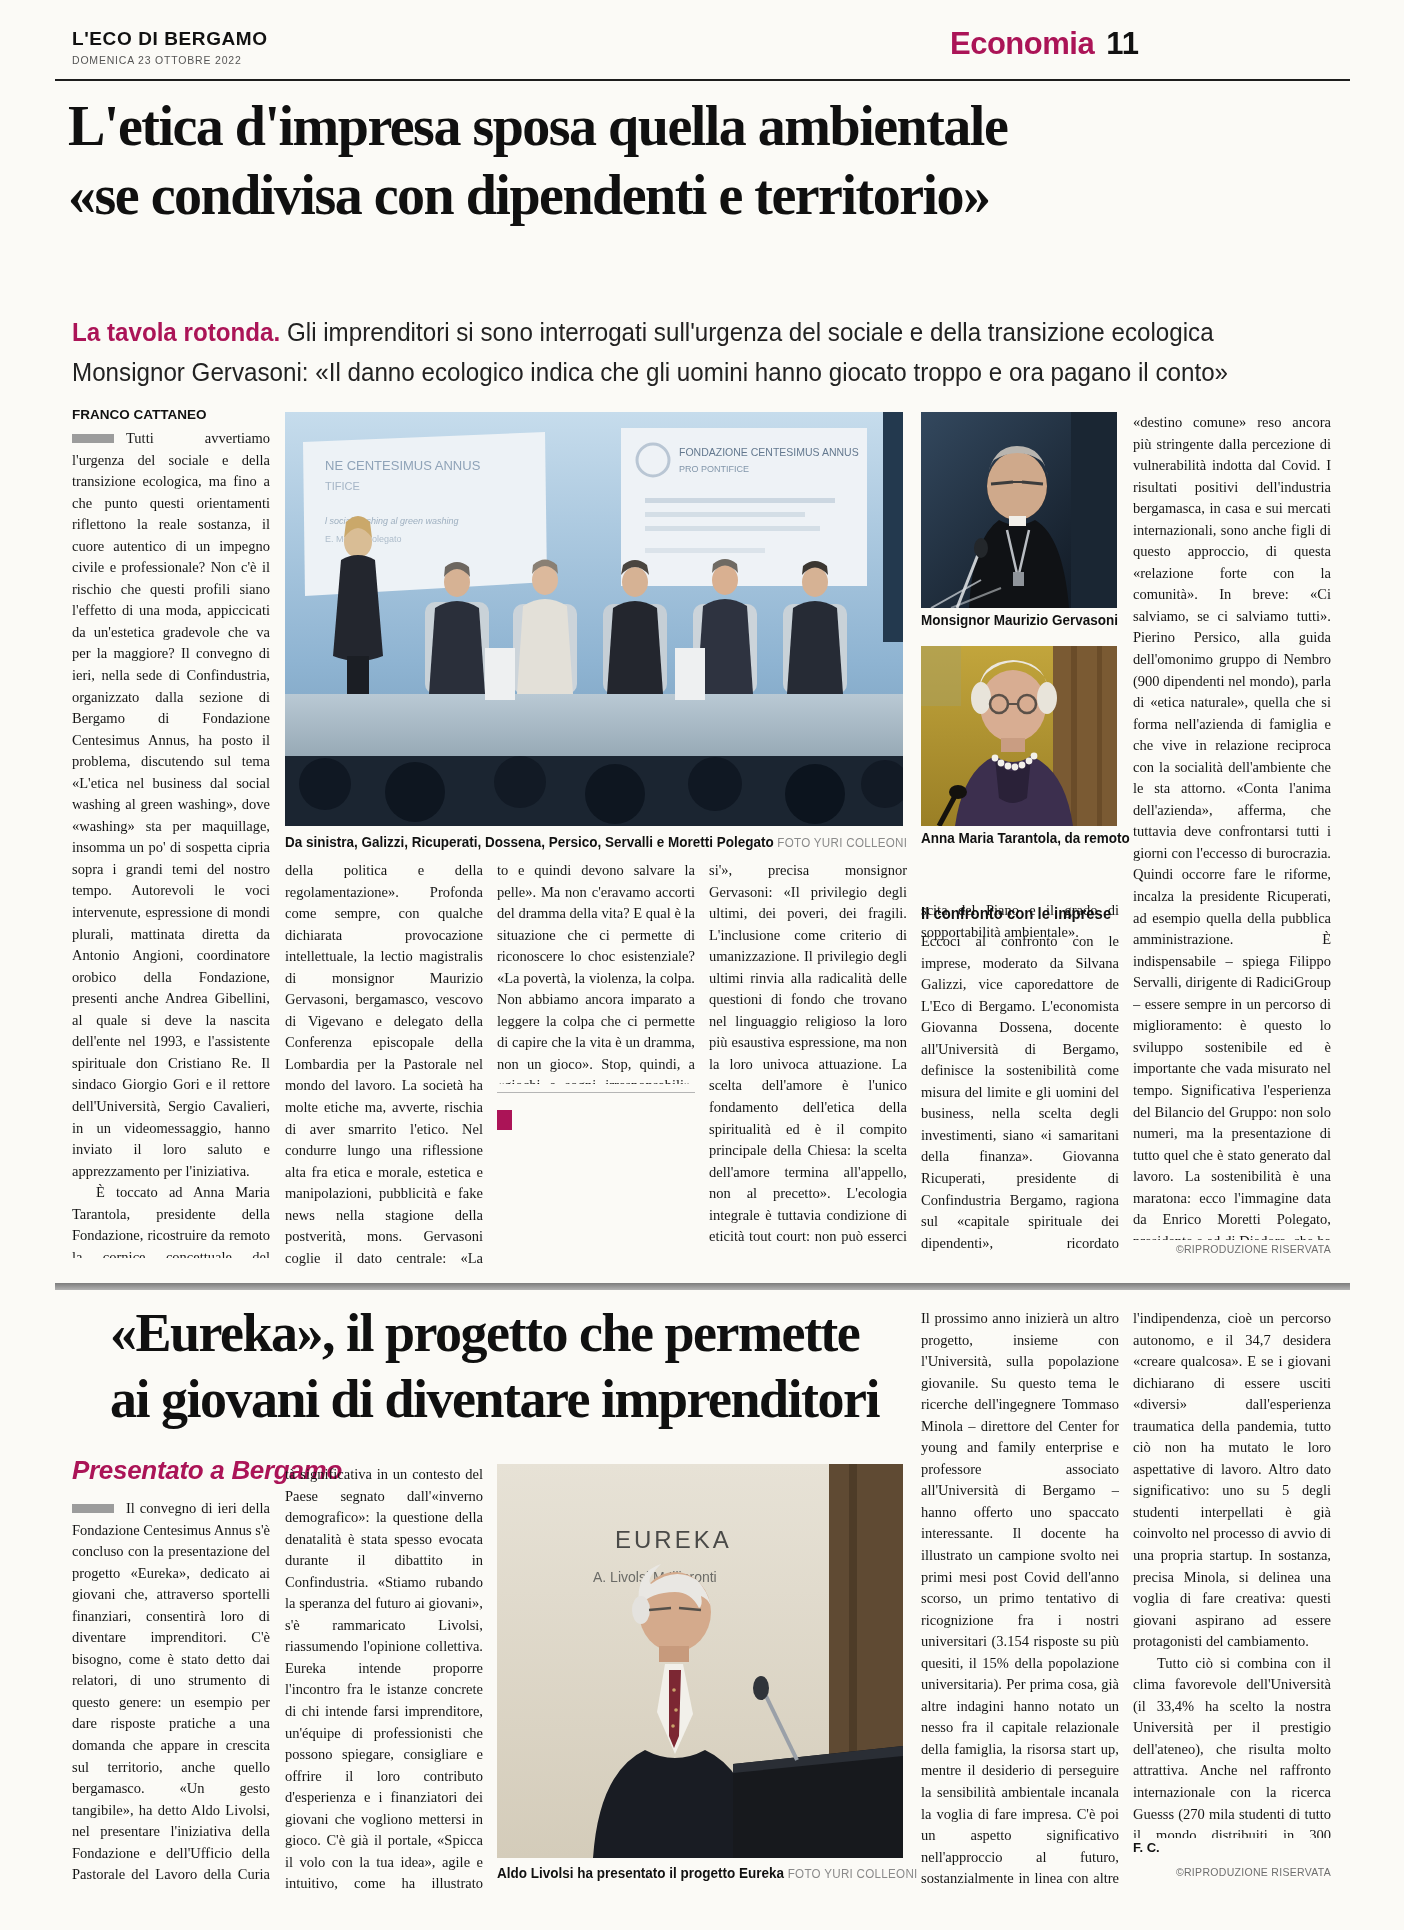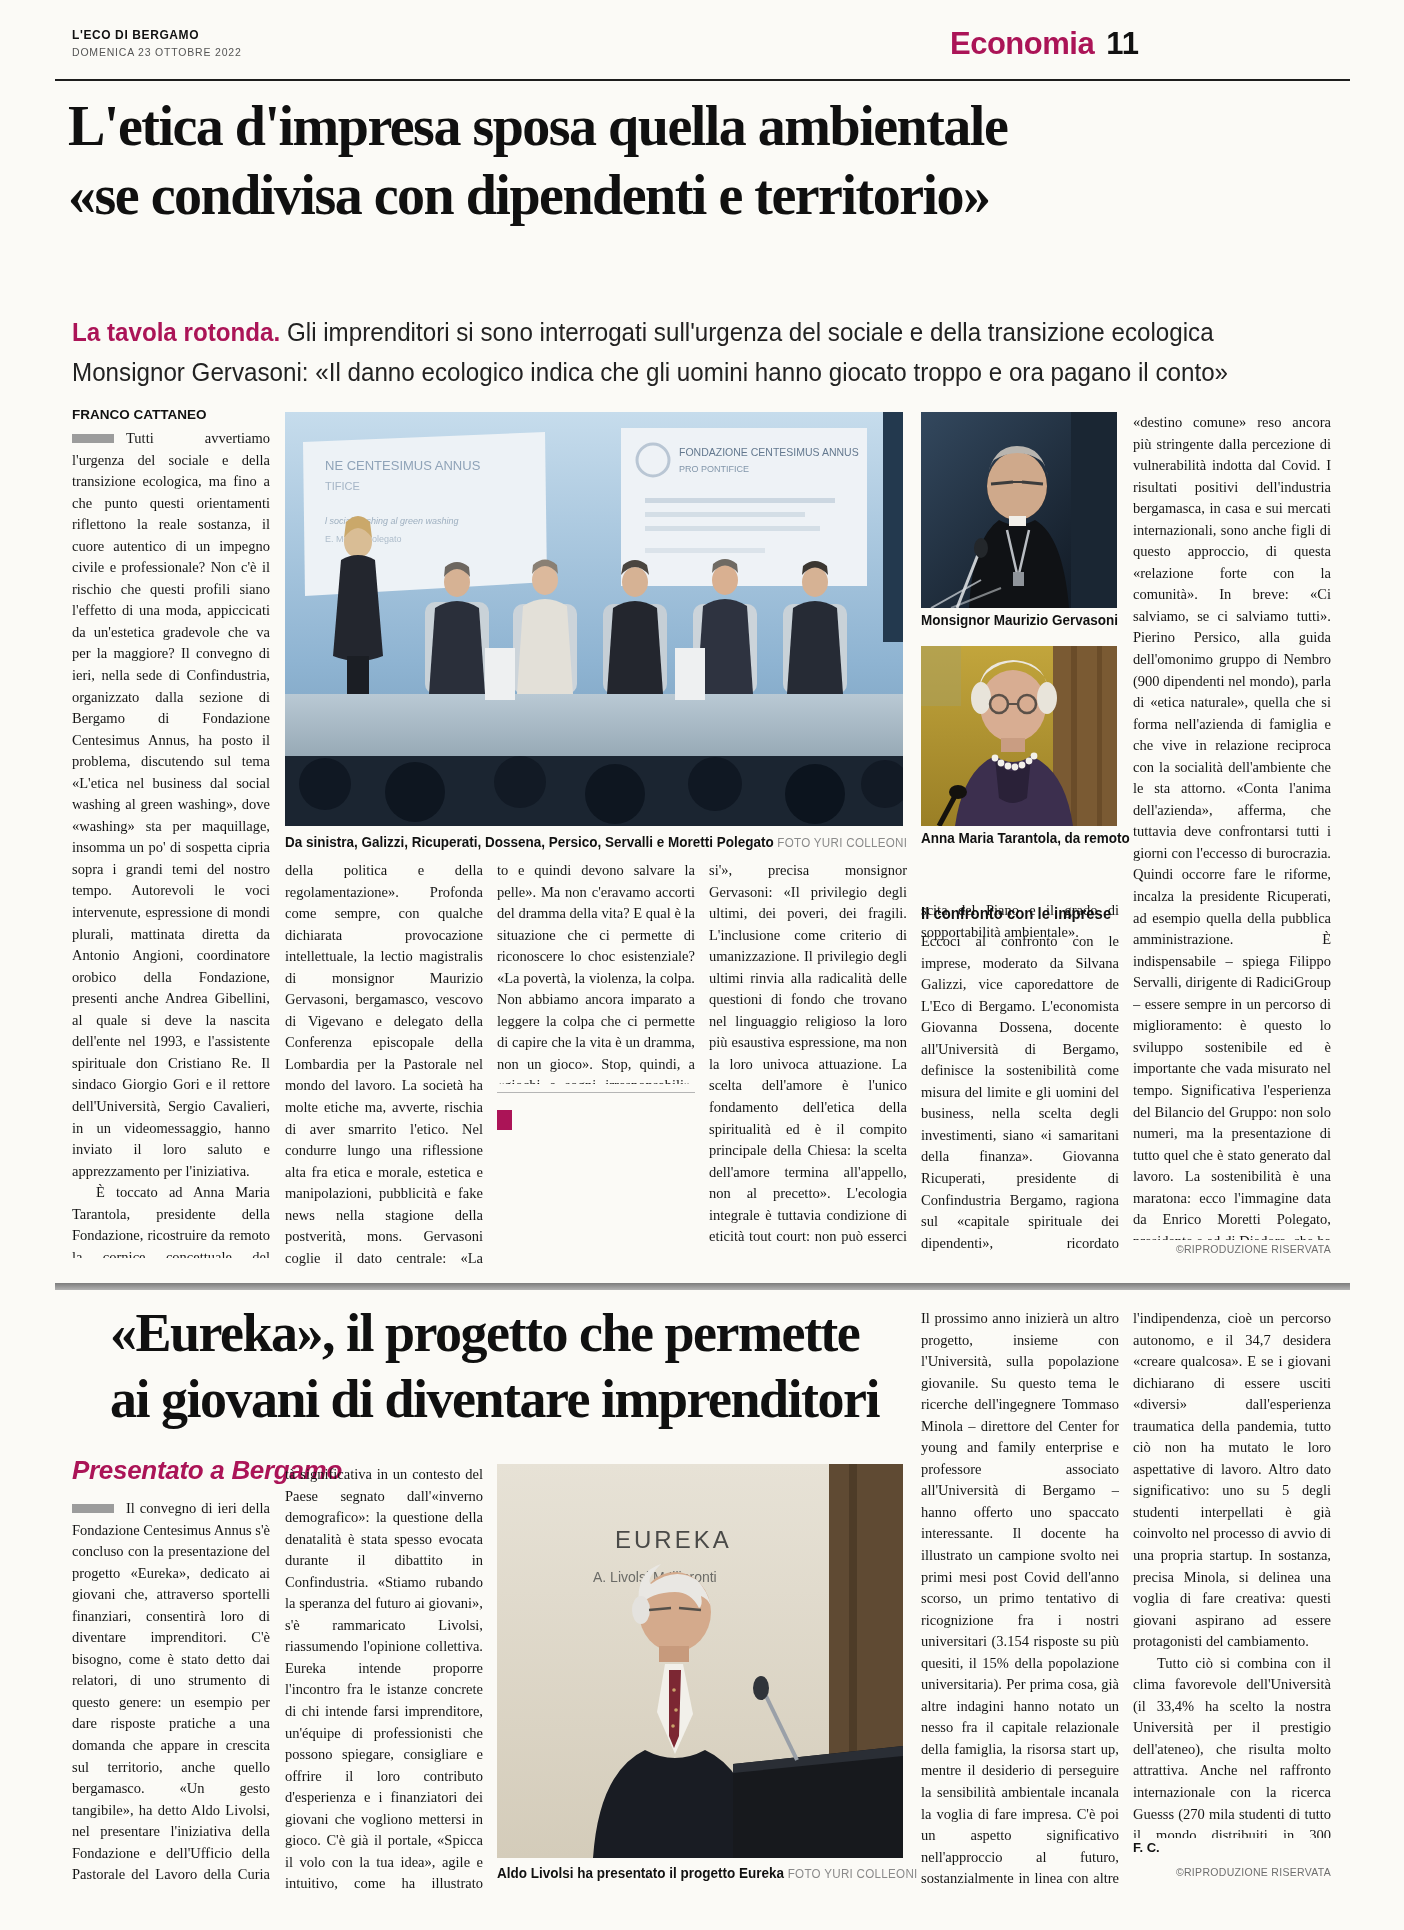--- a/index.html
+++ b/index.html
@@ -1,21 +1,21 @@
 <!DOCTYPE html>
 <html><head>
 <meta charset="utf-8">
 <style>
   html,body{margin:0;padding:0;background:#e8e6e1;}
   .page{position:relative;width:1404px;height:1930px;background:#fbfaf6;margin:0 auto;
         font-family:"Liberation Serif",serif;color:#151515;overflow:hidden;}
   .abs{position:absolute;}
   .sans{font-family:"Liberation Sans",sans-serif;}
   .cond{transform:scaleX(.93);transform-origin:0 0;white-space:nowrap;}
-  .masthead{font-weight:bold;font-size:12px;letter-spacing:.6px;color:#111;}
+  .masthead{font-weight:bold;font-size:19px;letter-spacing:.6px;color:#111;}
   .mastdate{font-size:10.5px;letter-spacing:.8px;color:#555;margin-top:4px;}
   .section-name{color:#ab1457;font-weight:bold;font-size:31px;letter-spacing:-.5px;}
   .page-num{color:#111;font-weight:bold;font-size:31px;margin-left:12px;}
   .hrule{background:#1d1d1d;height:2px;}
   .headline{font-weight:bold;font-size:56px;line-height:69px;letter-spacing:-1.5px;color:#101010;}
   .headline2{font-weight:bold;font-size:54px;line-height:66px;letter-spacing:-1.5px;color:#101010;}
   .standline{font-size:26px;line-height:40px;color:#222;font-weight:400;}
   .standkick{color:#ab1457;font-weight:bold;}
   .byline{font-weight:bold;font-size:13.5px;color:#111;}
   .col{width:198px;font-size:14.5px;line-height:21.55px;text-align:justify;overflow:hidden;}

